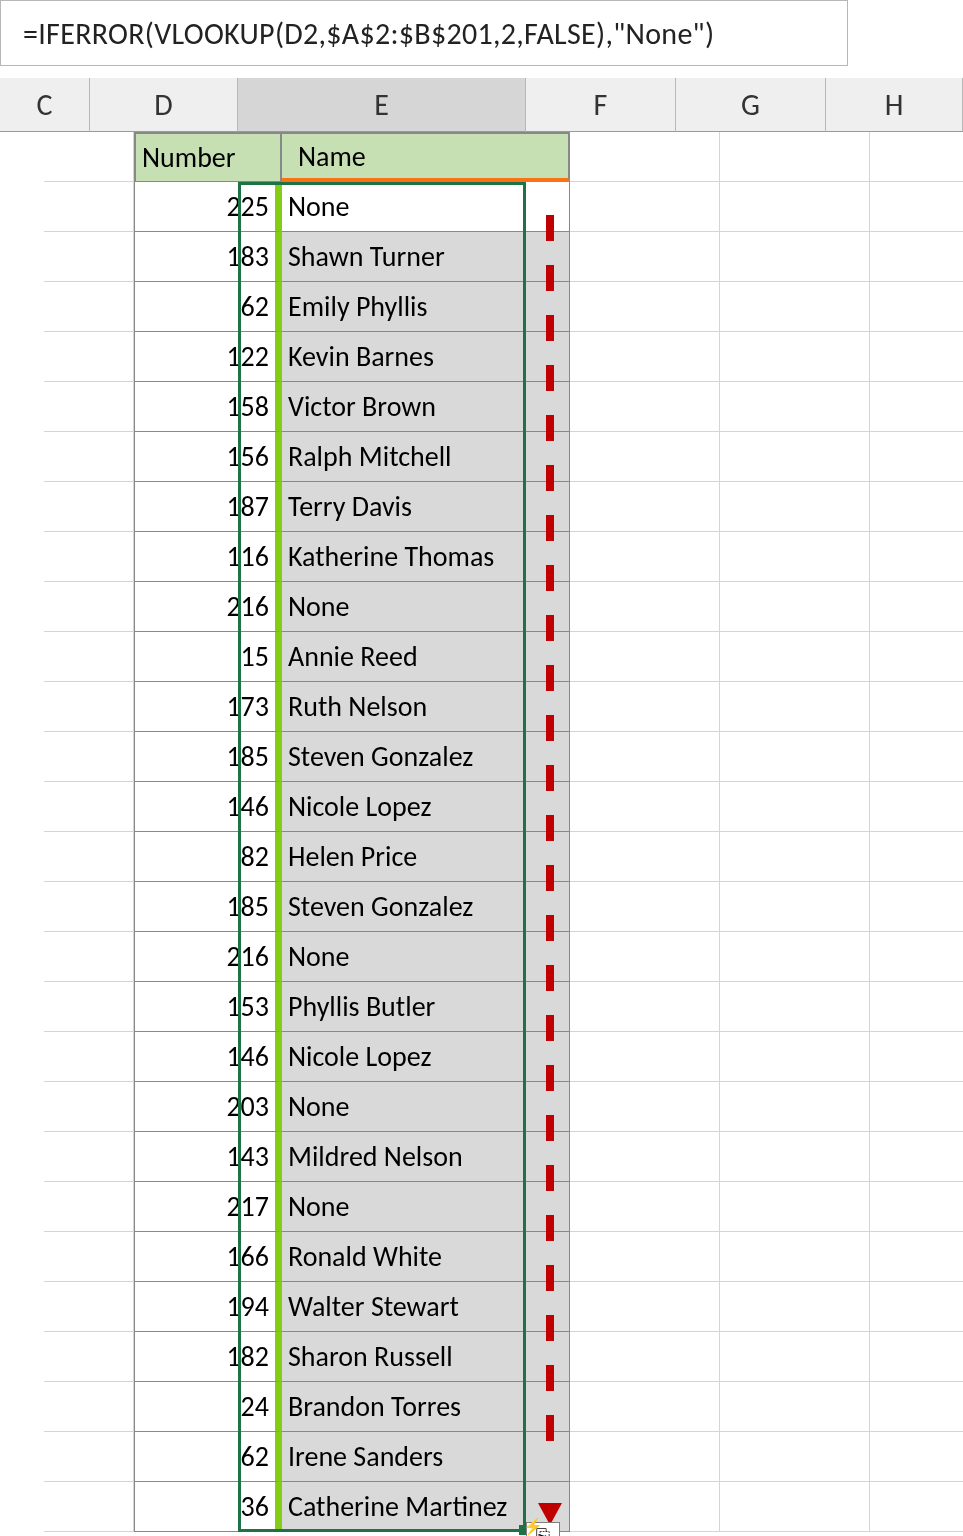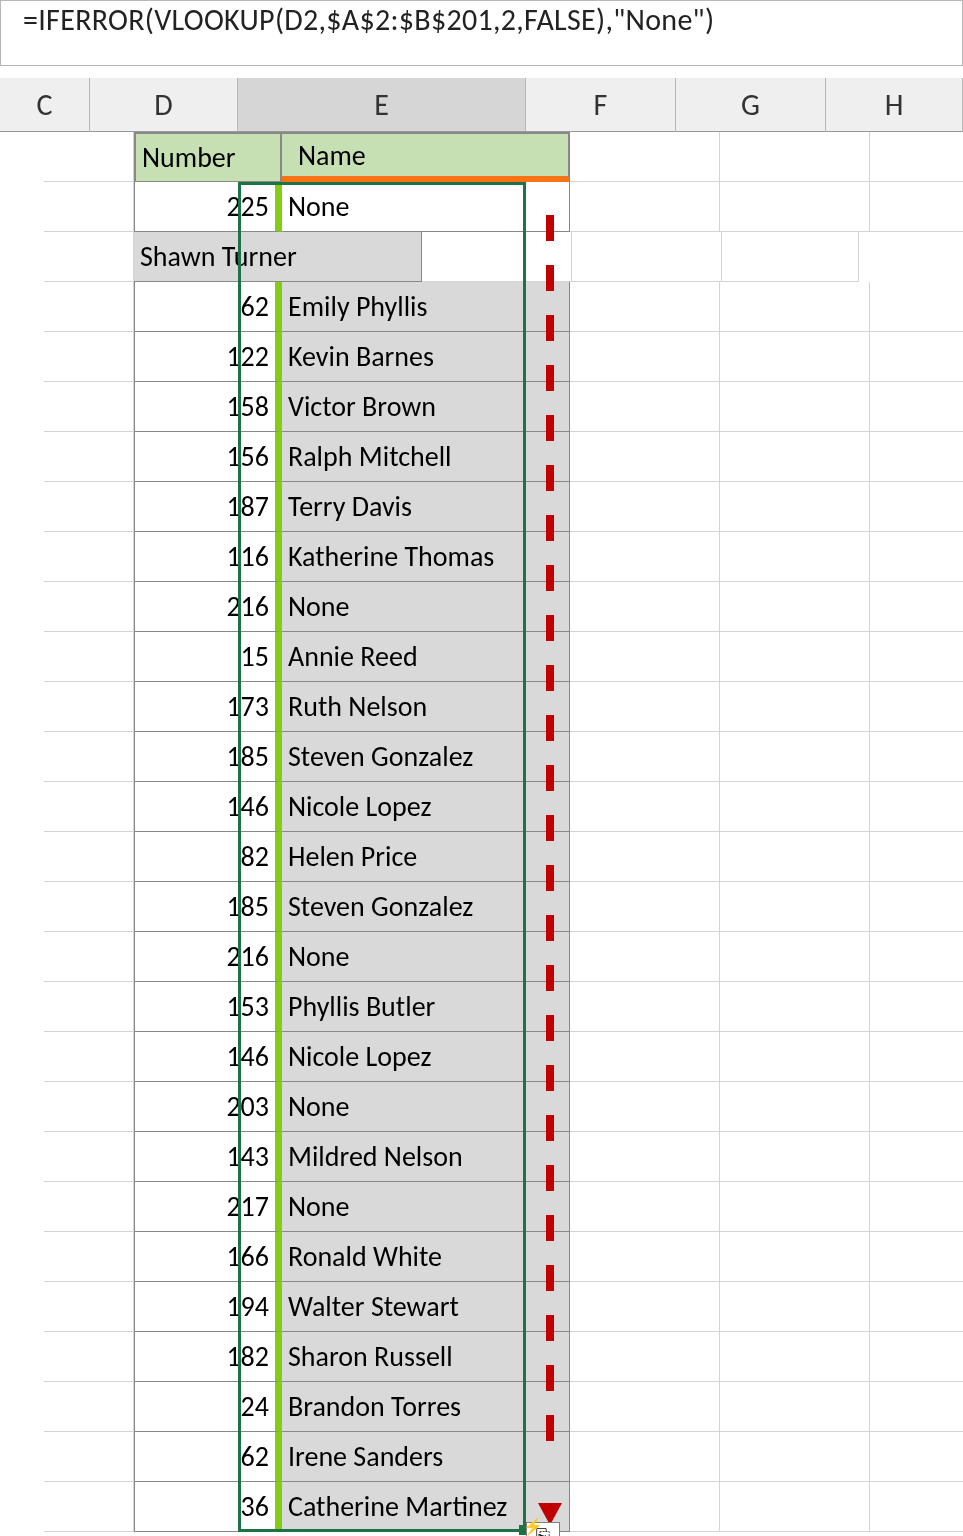--- a/index.html
+++ b/index.html
@@ -8,26 +8,26 @@
     padding: 0;
     font-family: Calibri, Arial, sans-serif;
     background: #fff;
     width: 963px;
     height: 1536px;
     overflow: hidden;
   }
   .formula-bar {
     position: absolute;
     left: 0; top: 0;
-    width: 963px;
+    width: 848px;
     height: 66px;
     border: 1px solid #b7b7b7;
     background: #fff;
     display: flex;
-    align-items: flex-start;
+    align-items: center;
     padding: 0 10px 0 22px;
     font-size: 30px;
     color: #222;
     letter-spacing: 0.3px;
   }
   .col-headers {
     position: absolute;
     left: 0;
     top: 78px;
     height: 54px;
@@ -81,21 +81,21 @@
   .cell.num { justify-content: flex-end; }
   .cell.border-d { border-left: 1px solid #888; border-right: 7px solid #84cc16; border-bottom: 1px solid #888; }
   .cell.border-e { border-right: 1px solid #888; border-bottom: 1px solid #888; }
 
   .header-cell {
     background: #c6e0b4 !important;
     font-weight: 500;
     color: #000;
   }
   .header-cell.d-head { border: 2px solid #888; border-bottom: 1px solid #888; }
-  .header-cell.e-head { border: 2px solid #888; border-left: none; border-bottom: 6px solid #f97316; padding-left: 16px; }
+  .header-cell.e-head { border: 2px solid #888; border-left: none; border-bottom: 4px solid #f97316; padding-left: 16px; }
 
   .sel-e {
     background: #d9d9d9 !important;
   }
   .sel-e.first {
     background: #fff !important;
   }
 
   
   .selection-box {
@@ -191,20 +191,21 @@
       <div class="row">
         <div class="cell col-C"></div>
         <div class="cell col-D num border-d">225</div>
         <div class="cell col-E border-e sel-e first">None</div>
         <div class="cell col-F"></div>
         <div class="cell col-G"></div>
         <div class="cell col-H"></div>
       </div>
       <div class="row">
         <div class="cell col-C"></div>
+        <div class="cell col-D num border-d">183</div>
         <div class="cell col-E border-e sel-e"> Shawn Turner</div>
         <div class="cell col-F"></div>
         <div class="cell col-G"></div>
         <div class="cell col-H"></div>
       </div>
       <div class="row">
         <div class="cell col-C"></div>
         <div class="cell col-D num border-d">62</div>
         <div class="cell col-E border-e sel-e"> Emily Phyllis</div>
         <div class="cell col-F"></div>

